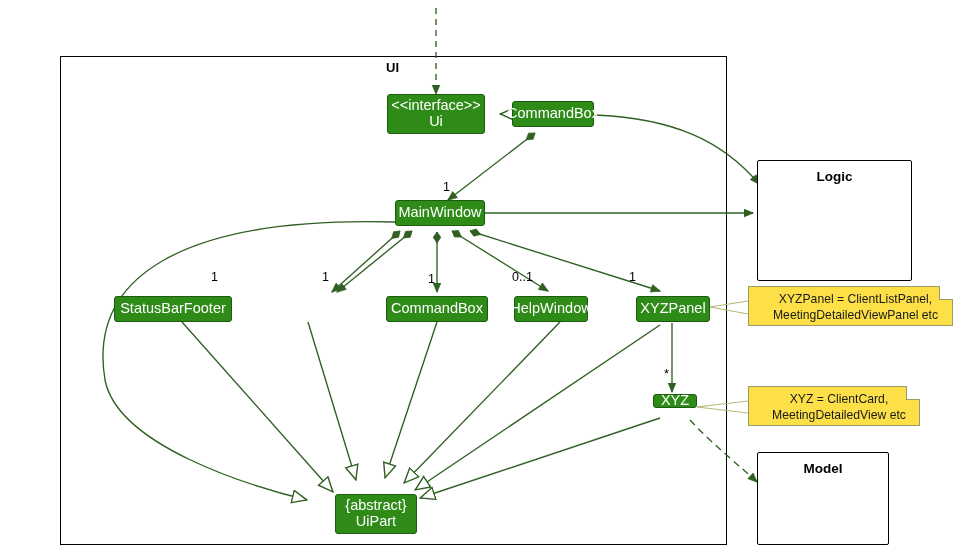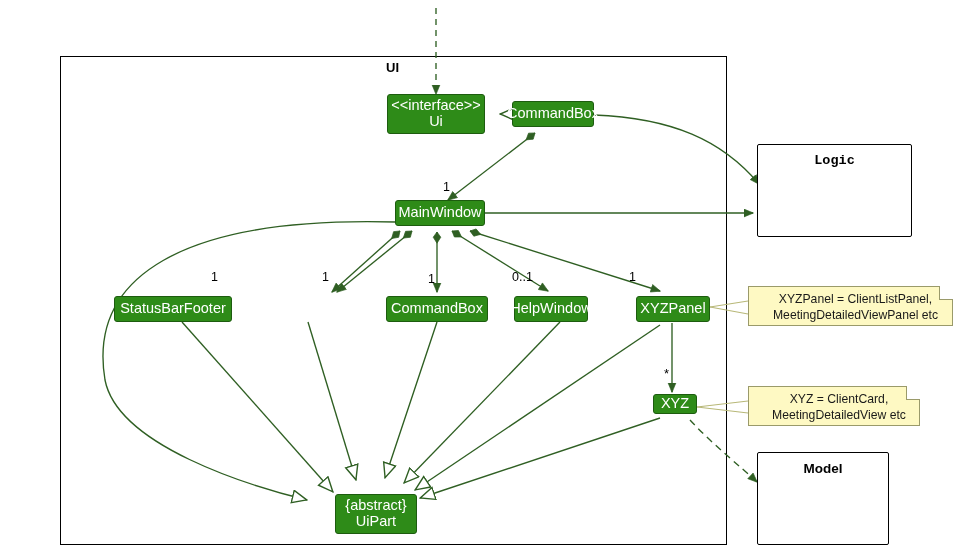--- a/index.html
+++ b/index.html
@@ -15,21 +15,21 @@
   .node span{display:block;}
 
   .pkg{position:absolute;box-sizing:border-box;background:transparent;border:1.4px solid #000000;}
   .pkg-title{position:absolute;font-size:13px;font-weight:bold;color:#000000;}
 
   .extbox{position:absolute;box-sizing:border-box;background:#ffffff;border:1.3px solid #000000;
           border-radius:2px;}
   .extbox .ttl{position:absolute;left:0;right:0;top:8px;text-align:center;
                font-size:13.5px;font-weight:bold;color:#000000;}
 
-  .note{position:absolute;box-sizing:border-box;background:#fef9c3;border:1px solid #9a9a6a;
+  .note{position:absolute;box-sizing:border-box;background:#fde047;border:1px solid #9a9a6a;
         font-size:12.2px;color:#1a1a1a;line-height:1.28;text-align:center;
         padding:5px 7px 4px 17px;white-space:pre-line;}
   .note:after{content:"";position:absolute;right:-1px;top:-1px;width:13px;height:13px;
         background:#ffffff;border-left:1px solid #9a9a6a;border-bottom:1px solid #9a9a6a;
         transform:none;}
 
   .mult{position:absolute;font-size:12.5px;color:#000000;white-space:nowrap;}
 </style>
 </head>
 <body>
@@ -122,30 +122,30 @@
   </div>
 
   <div class="node" style="left:514px;top:296px;width:74px;height:26px;">
     <span>HelpWindow</span>
   </div>
 
   <div class="node" style="left:636px;top:296px;width:74px;height:26px;">
     <span>XYZPanel</span>
   </div>
 
-  <div class="node" style="left:653px;top:394px;width:44px;height:20px;">
+  <div class="node" style="left:653px;top:394px;width:44px;height:14px;">
     <span>XYZ</span>
   </div>
 
   <div class="node" style="left:335px;top:494px;width:82px;height:40px;">
     <span>{abstract}</span>
     <span>UiPart</span>
   </div>
 
-  <div class="extbox" style="left:757px;top:144px;width:155px;height:93px;font-family:Liberation Mono, monospace;">
+  <div class="extbox" style="left:757px;top:160px;width:155px;height:121px;">
     <div class="ttl">Logic</div>
   </div>
 
   <div class="extbox" style="left:757px;top:452px;width:132px;height:93px;">
     <div class="ttl">Model</div>
   </div>
 
   <div class="note" style="left:748px;top:286px;width:205px;height:40px;">XYZPanel = ClientListPanel,
 MeetingDetailedViewPanel etc</div>
 

